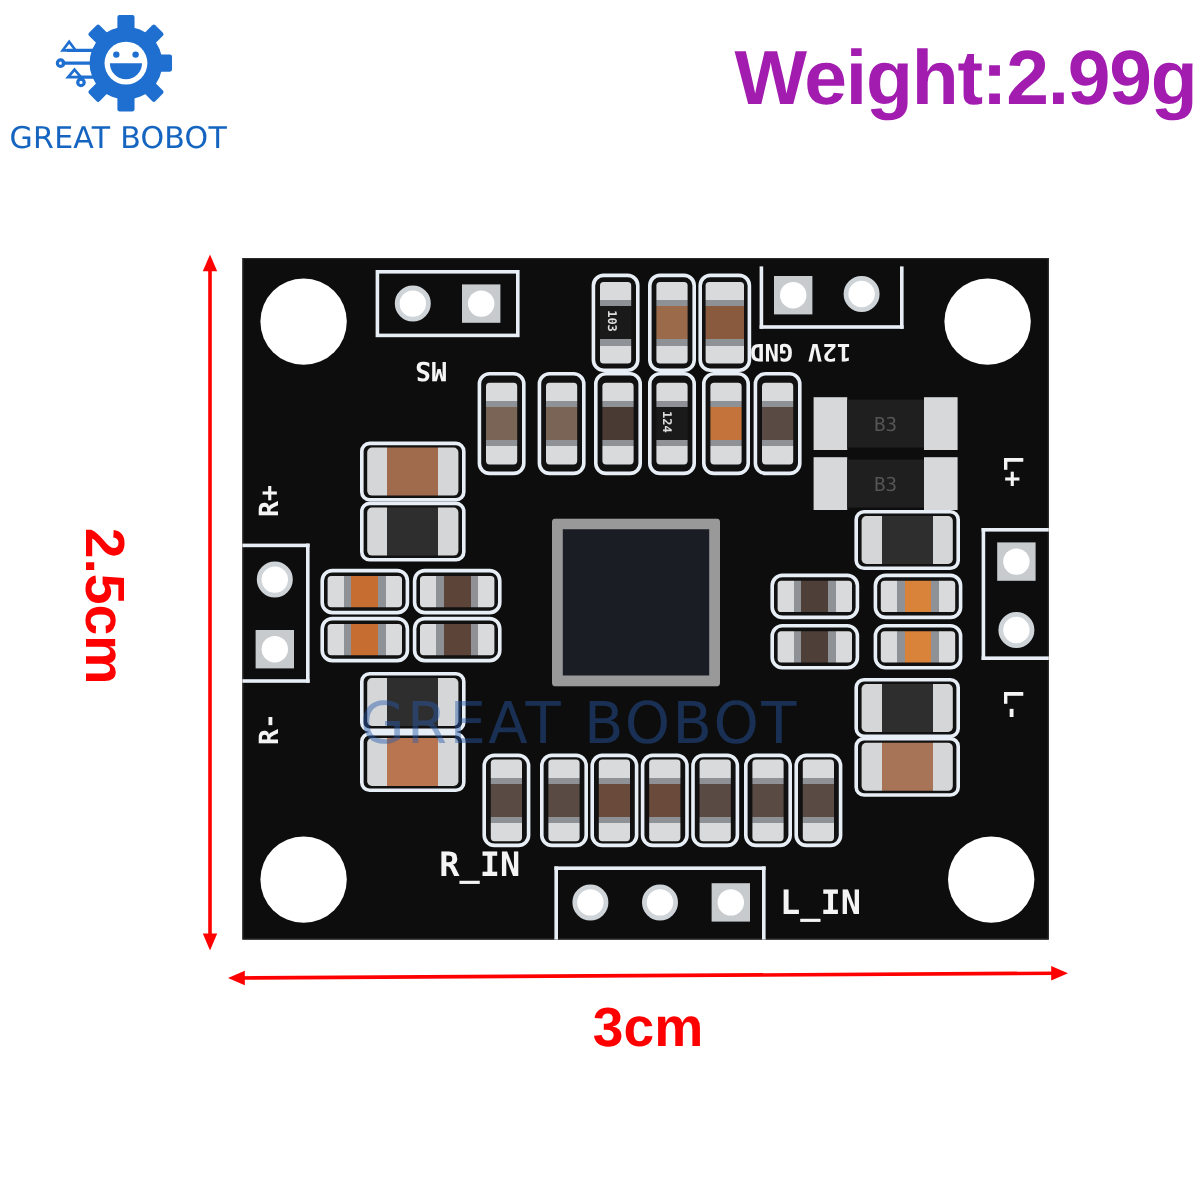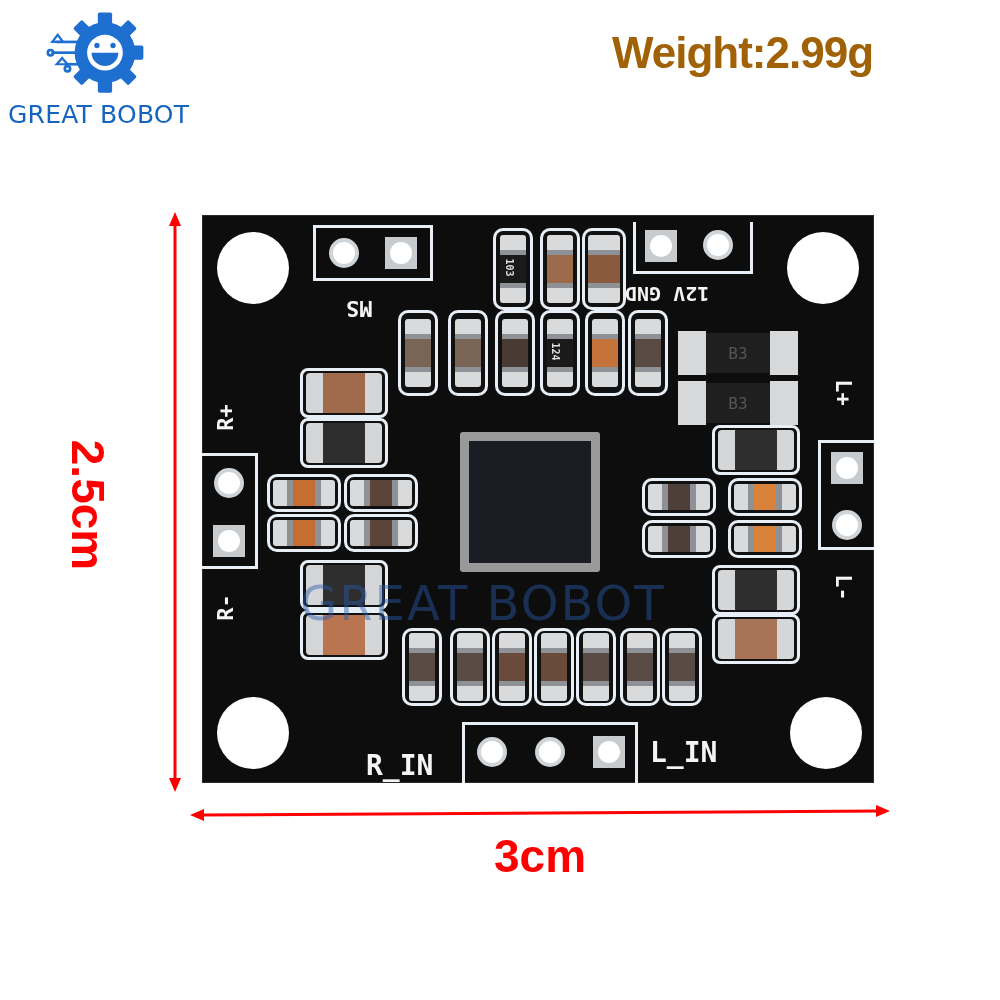--- a/index.html
+++ b/index.html
@@ -6,21 +6,21 @@
   body { width:1000px; height:1000px; background:#ffffff; position:relative; overflow:hidden;
          font-family:"Liberation Sans", sans-serif; }
   .abs { position:absolute; }
 
   
   .logo { left:8px; top:8px; width:185px; height:125px; }
   .logo-text { left:8px; top:100px; width:180px; text-align:center; font-size:25px; color:#1565c0;
                font-family:"DejaVu Sans", sans-serif; letter-spacing:0.2px; white-space:nowrap; }
 
   
-  .weight { left:612px; top:28px; font-size:44px; font-weight:bold; color:#a16207; white-space:nowrap;
+  .weight { left:612px; top:28px; font-size:64px; font-weight:bold; color:#a21caf; white-space:nowrap;
             font-family:"Liberation Sans", sans-serif; letter-spacing:-1px; }
   .dim-v-label { left:88px; top:505px; transform:translate(-50%,-50%) rotate(90deg); font-size:46px;
                  font-weight:bold; color:#ff0000; white-space:nowrap; }
   .dim-h-label { left:540px; top:856px; transform:translate(-50%,-50%); font-size:46px; font-weight:bold;
                  color:#ff0000; white-space:nowrap; }
 
   
   .pcb { left:202px; top:215px; width:672px; height:568px; background:#0d0d0d; border:1px solid #2a2a2a;
          box-sizing:border-box; }
   .silk { color:#f4f4f4; font-family:"DejaVu Sans Mono", monospace; font-weight:bold; }
@@ -246,14 +246,14 @@
 <div class="abs box" style="left:818px;top:440px;width:56px;height:110px;border-right:none;"></div>
 <div class="abs pad-sq" style="left:831px;top:452px;"></div>
 <div class="abs pad-round" style="left:832px;top:510px;"></div>
 <div class="abs silk" style="left:830px;top:380px;font-size:22px;transform:rotate(90deg);">L+</div>
 <div class="abs silk" style="left:830px;top:575px;font-size:22px;transform:rotate(90deg);">L-</div>
 
 <div class="abs box" style="left:462px;top:722px;width:176px;height:61px;border-bottom:none;"></div>
 <div class="abs pad-round" style="left:477px;top:737px;"></div>
 <div class="abs pad-round" style="left:535px;top:737px;"></div>
 <div class="abs pad-sq" style="left:593px;top:736px;"></div>
-<div class="abs silk" style="left:366px;top:749px;font-size:28px;">R_IN</div>
+<div class="abs silk" style="left:366px;top:704px;font-size:28px;">R_IN</div>
 <div class="abs silk" style="left:650px;top:736px;font-size:28px;">L_IN</div>
 
 </body></html>

